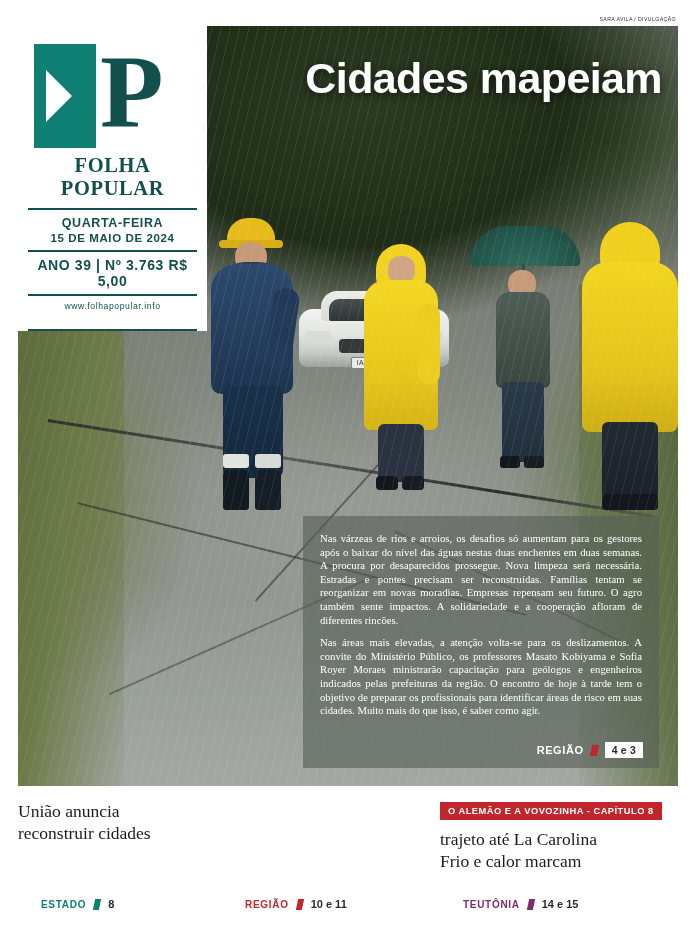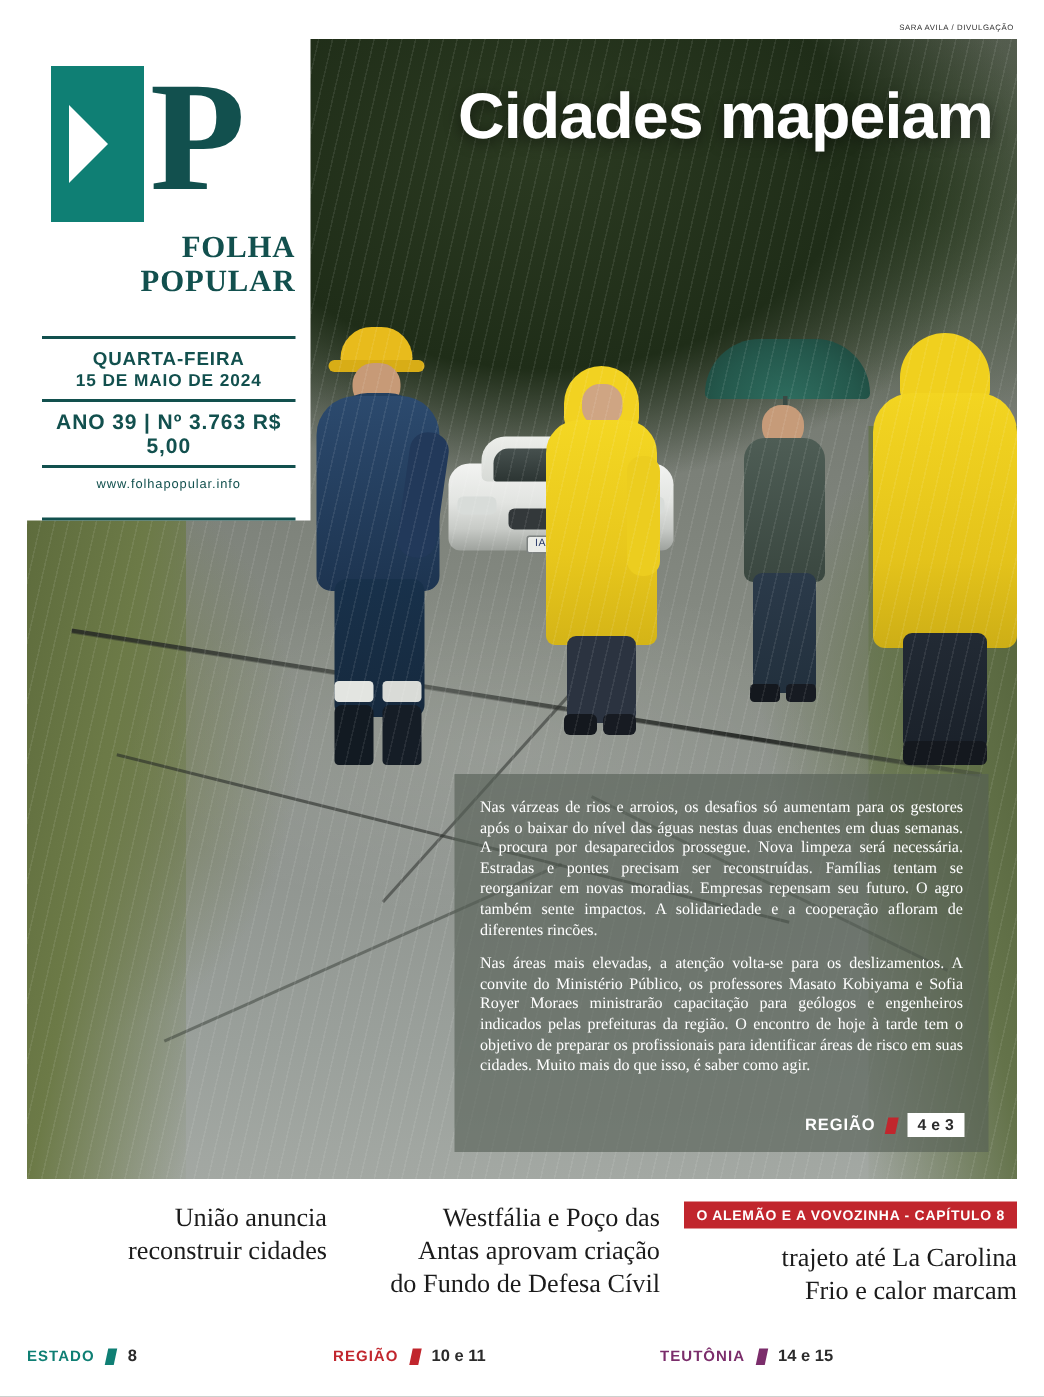--- a/index.html
+++ b/index.html
@@ -211,22 +211,22 @@
     line-height: 96px;
     color: #12504e;
     letter-spacing: -2px;
   }
   .logo-word {
     font-family: "Liberation Serif", serif;
     font-weight: bold;
     font-size: 20.5px;
     letter-spacing: 0.6px;
     color: #12504e;
-    text-align: right;
-    padding: 6px 0 24px 0;
+    text-align: center;
+    padding: 6px 0 8px 0;
   }
   .md-rule { height: 2px; background: #12504e; margin: 0 0 0 0; }
   .md-line {
     text-align: center;
     color: #12504e;
     font-weight: bold;
     letter-spacing: .6px;
   }
   .md-day { font-size: 12.5px; padding: 6px 0 2px; }
   .md-date { font-size: 11.5px; padding: 0 0 6px; }
@@ -288,39 +288,39 @@
   
   .teasers {
     position: absolute;
     left: 18px;
     top: 800px;
     width: 660px;
     height: 110px;
     display: flex;
     gap: 0;
   }
-  .teaser { position: relative; text-align: right; }
+  .teaser { position: relative; }
   .t1 { width: 200px; }
   .t2 { width: 222px; padding-left: 4px; }
   .t3 { width: 238px; padding-left: 0px; }
 
   .teaser-title {
     font-family: "Liberation Serif", serif;
     font-size: 17.5px;
     line-height: 22px;
     color: #1b1b1b;
   }
   .teaser-foot {
     position: absolute;
     left: 0; bottom: 0;
     display: flex; align-items: center; gap: 8px;
   }
   .t2 .teaser-foot, .t3 .teaser-foot { left: 4px; }
   .t3 .teaser-foot { left: 0px; }
-  .kicker { font-weight: bold; font-size: 10px; letter-spacing: .7px; }
+  .kicker { font-weight: bold; font-size: 10px; letter-spacing: .7px; margin-left: 23px; }
   .k-green { color: #0f7f74; }
   .k-red { color: #c1262d; }
   .k-purple { color: #7b2d6b; }
   .pgnum { font-weight: bold; font-size: 11px; color: #2b2b2b; }
   .sep-green { width: 6px; height: 11px; background: #0f7f74; transform: skewX(-12deg); }
   .sep-red { width: 6px; height: 11px; background: #c1262d; transform: skewX(-12deg); }
   .sep-purple { width: 6px; height: 11px; background: #7b2d6b; transform: skewX(-12deg); }
 
   .chapter-band {
     background: #c1262d;
@@ -443,25 +443,20 @@
         <div>reconstruir cidades</div>
       </div>
       <div class="teaser-foot">
         <span class="kicker k-green">ESTADO</span>
         <span class="sep-green"></span>
         <span class="pgnum">8</span>
       </div>
     </div>
 
     <div class="teaser t2">
-      <div class="teaser-title">
-        <div>Westfália e Poço das</div>
-        <div>Antas aprovam criação</div>
-        <div>do Fundo de Defesa Cívil</div>
-      </div>
       <div class="teaser-foot">
         <span class="kicker k-red">REGIÃO</span>
         <span class="sep-red"></span>
         <span class="pgnum">10 e 11</span>
       </div>
     </div>
 
     <div class="teaser t3">
       <div class="chapter-band">O ALEMÃO E A VOVOZINHA - CAPÍTULO 8</div>
       <div class="teaser-title">

